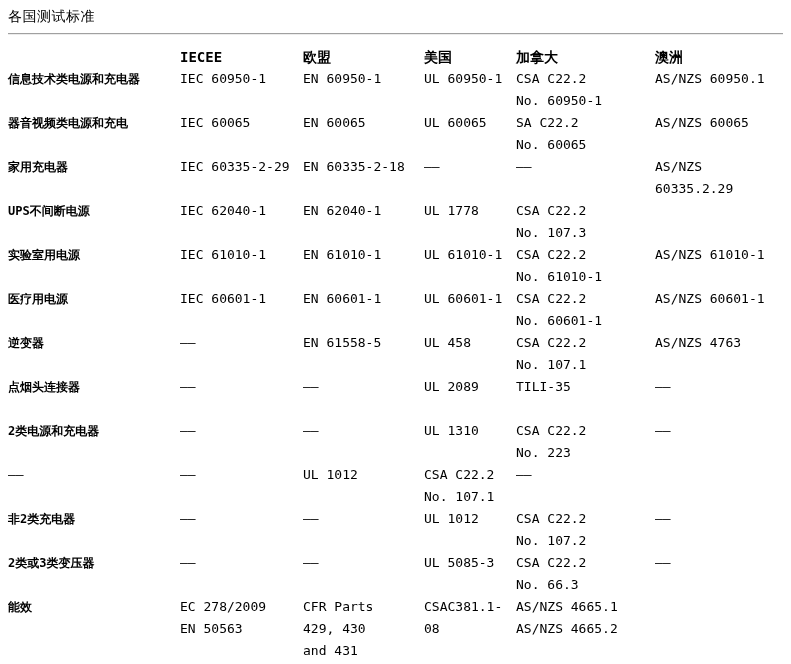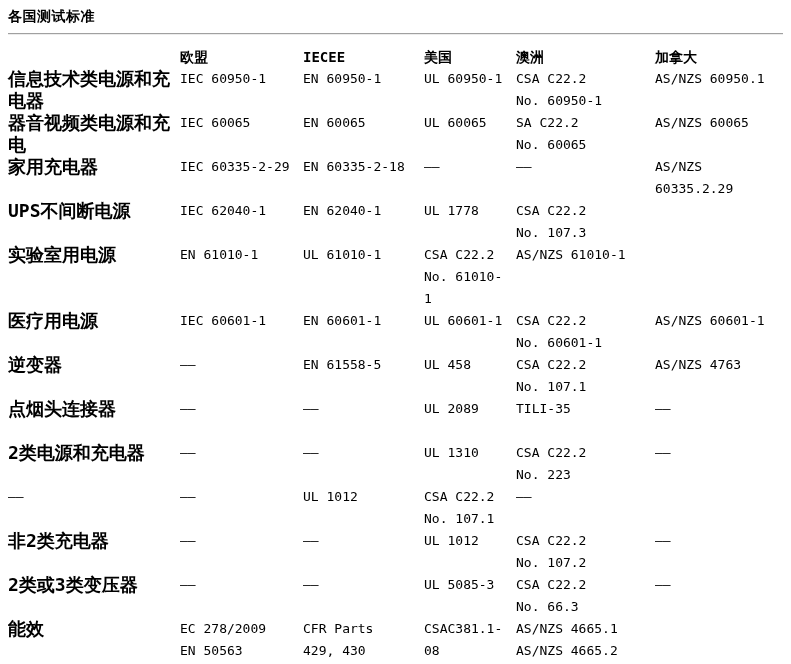--- a/index.html
+++ b/index.html
@@ -13,21 +13,21 @@
     height: 664px;
     box-sizing: border-box;
     padding: 5px 0 0 8px;
     background: #ffffff;
     font-family: "DejaVu Sans Mono", "Liberation Mono", monospace;
     font-size: 13px;
     overflow: hidden;
   }
   .page-title {
     font-size: 14px;
-    font-weight: bold;
+    font-weight: normal;
     line-height: 20px;
     margin: 1px 0 3px 0;
     letter-spacing: 0.5px;
   }
   hr.divider {
     margin: 7px 8px 11px 0;
     border: none;
     height: 0;
     border-top: 1px solid #a0a0a0;
     border-bottom: 1px solid #ececec;
@@ -45,37 +45,37 @@
     white-space: pre-line;
     line-height: 22px;
     padding-right: 6px;
   }
   .cell.head {
     font-weight: bold;
     font-size: 14px;
   }
   .cell.label {
     font-weight: bold;
-    font-size: 18px;
+    font-size: 12px;
   }
 </style>
 </head>
 <body>
 
 <div class="page">
   <div class="page-title">各国测试标准</div>
   <hr class="divider">
   <div>
     <div class="grid-row header">
         <div class="cell label"></div>
+        <div class="cell head">IECEE</div>
         <div class="cell head">欧盟</div>
-        <div class="cell head">IECEE</div>
         <div class="cell head">美国</div>
+        <div class="cell head">加拿大</div>
         <div class="cell head">澳洲</div>
-        <div class="cell head">加拿大</div>
       </div>
     <div>
         <div class="grid-row">
           <div class="cell label">信息技术类电源和充电器</div>
           <div class="cell value">IEC 60950-1</div>
           <div class="cell value">EN 60950-1</div>
           <div class="cell value">UL 60950-1</div>
           <div class="cell value">CSA C22.2
 No. 60950-1</div>
           <div class="cell value">AS/NZS 60950.1</div>
@@ -100,20 +100,21 @@
         <div class="grid-row">
           <div class="cell label">UPS不间断电源</div>
           <div class="cell value">IEC 62040-1</div>
           <div class="cell value">EN 62040-1</div>
           <div class="cell value">UL 1778</div>
           <div class="cell value">CSA C22.2
 No. 107.3</div>
         </div>
         <div class="grid-row">
           <div class="cell label">实验室用电源</div>
+          <div class="cell value">IEC 61010-1</div>
           <div class="cell value">EN 61010-1</div>
           <div class="cell value">UL 61010-1</div>
           <div class="cell value">CSA C22.2
 No. 61010-1</div>
           <div class="cell value">AS/NZS 61010-1</div>
         </div>
         <div class="grid-row">
           <div class="cell label">医疗用电源</div>
           <div class="cell value">IEC 60601-1</div>
           <div class="cell value">EN 60601-1</div>

